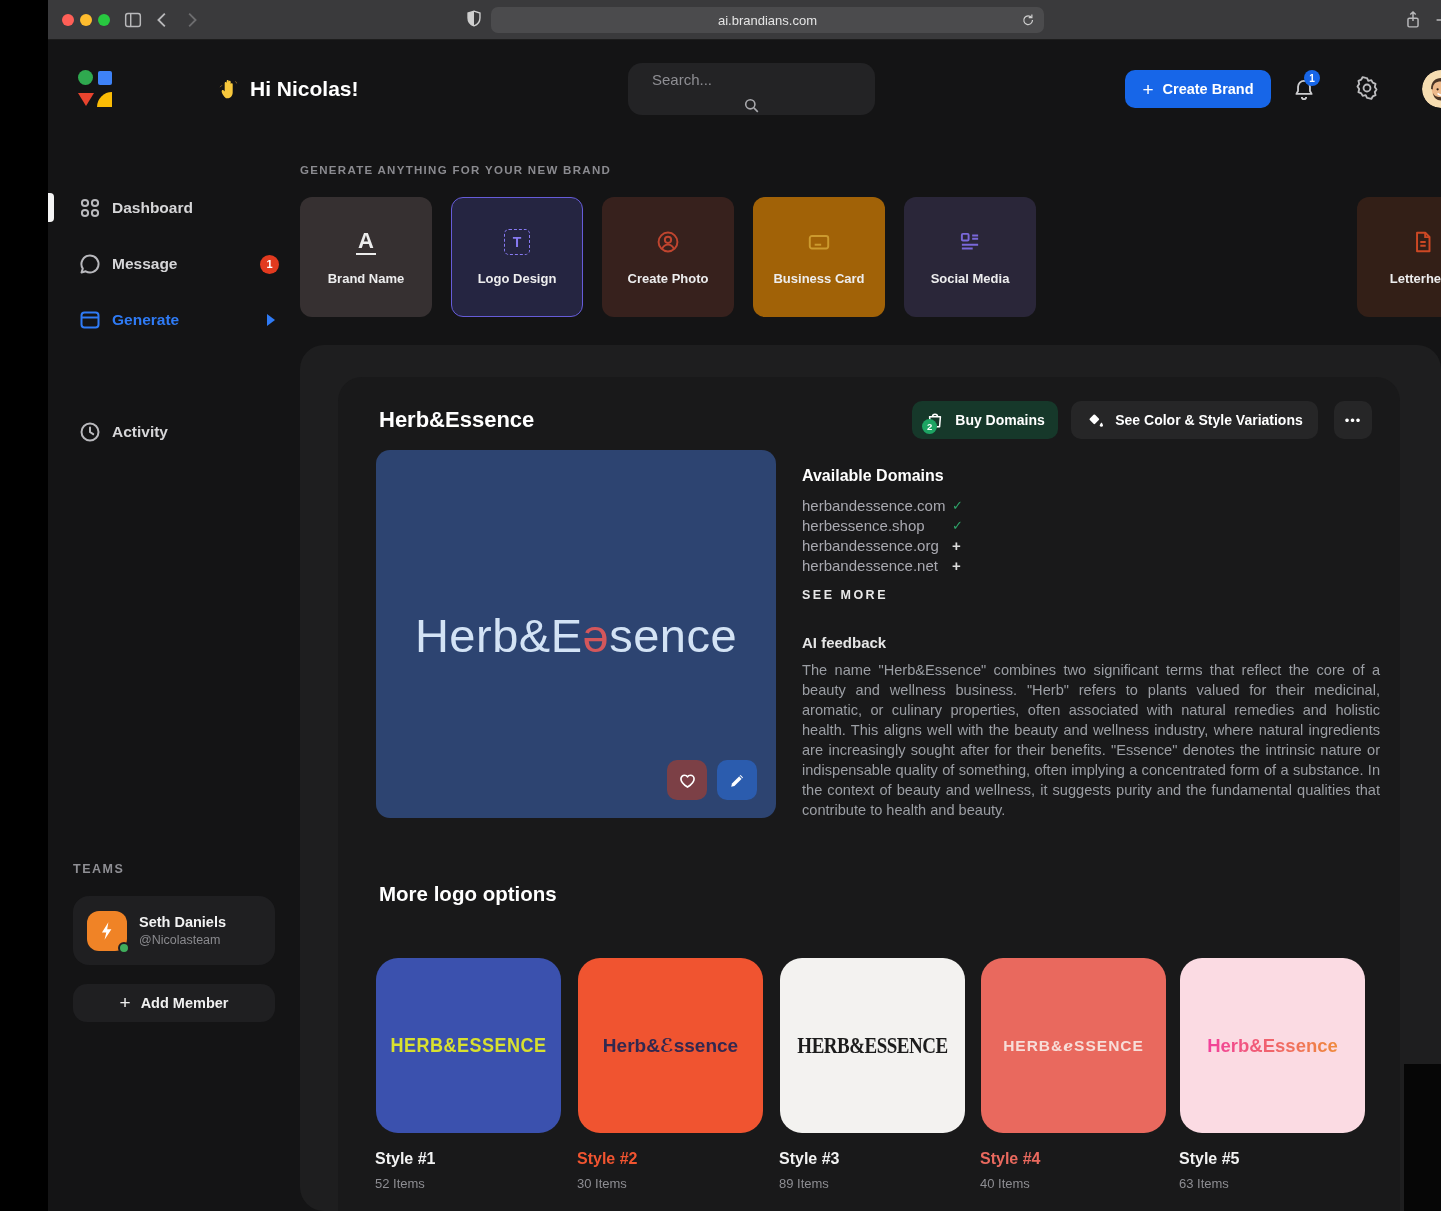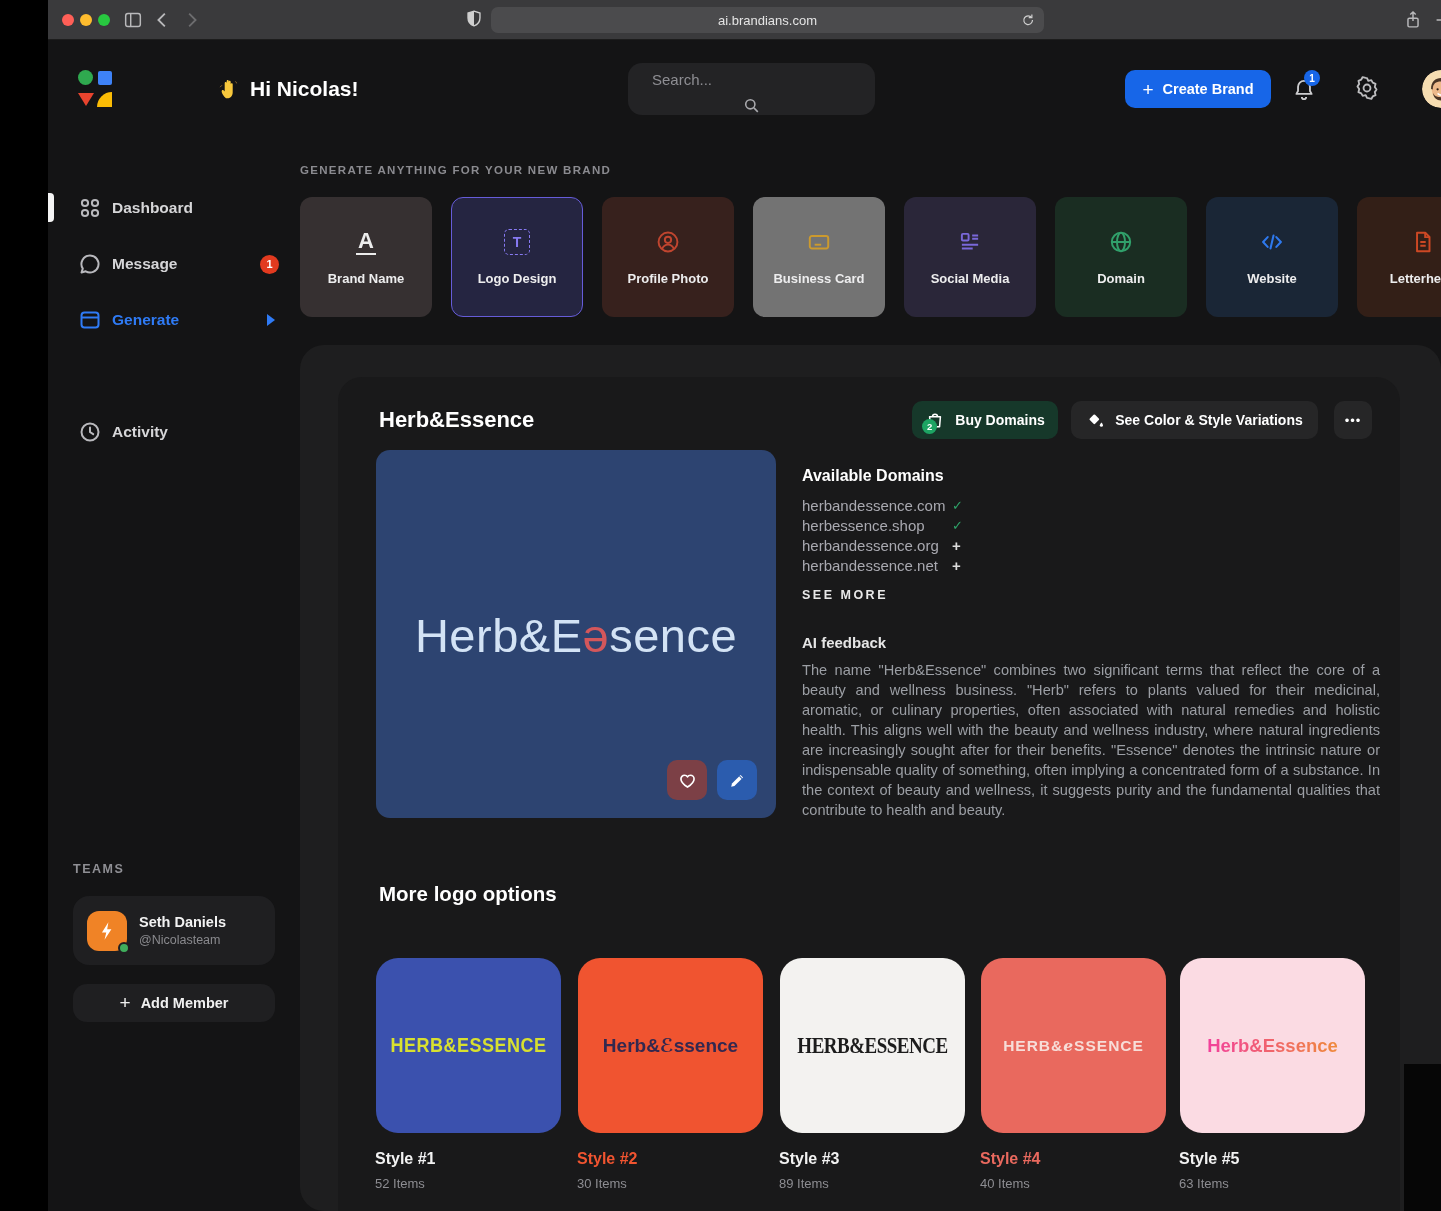--- a/index.html
+++ b/index.html
@@ -64,21 +64,21 @@
 
   
   #gen-title{position:absolute;left:252px;top:164px;font-size:11.5px;font-weight:bold;letter-spacing:1.3px;color:#8b8b90;}
   .gcard{position:absolute;top:197px;width:132px;height:120px;border-radius:12px;display:flex;flex-direction:column;align-items:center;justify-content:center;gap:15px;cursor:pointer;}
   .gcard .gic{height:28px;display:flex;align-items:center;justify-content:center;}
   .gcard .gic svg{width:26px;height:26px;}
   .gcard .glbl{font-size:13px;font-weight:bold;color:#ededee;}
   .gc1{left:252px;background:#363031;} .gc1 .gic{color:#ececec;}
   .gc2{left:403px;background:#252541;border:1.5px solid #665cd9;} .gc2 .gic{color:#877af2;}
   .gc3{left:554px;background:#37211d;} .gc3 .gic{color:#c0452f;}
-  .gc4{left:705px;background:#737373;} .gc4 .gic{color:#cc9a2e;}
+  .gc4{left:705px;background:#a16207;} .gc4 .gic{color:#cc9a2e;}
   .gc5{left:856px;background:#2a2639;} .gc5 .gic{color:#7a68da;}
   .gc6{left:1007px;background:#1a2d22;} .gc6 .gic{color:#31a06b;}
   .gc7{left:1158px;background:#1a2636;} .gc7 .gic{color:#2e79ee;}
   .gc8{left:1309px;background:#331f17;} .gc8 .gic{color:#cd4824;}
   .aletter{font-size:22px;font-weight:bold;border-bottom:2.5px solid currentColor;line-height:1.05;padding:0 2px;}
   .tbox{width:26px;height:26px;border:1.5px dashed currentColor;border-radius:5px;display:flex;align-items:center;justify-content:center;font-size:14px;font-weight:bold;}
 
   
   #outer-panel{position:absolute;left:252px;top:345px;width:1141px;height:866px;background:#1e1e1f;border-radius:24px;}
   #inner-panel{position:absolute;left:290px;top:377px;width:1062px;height:834px;background:#19191a;border-radius:24px 24px 0 0;}
@@ -313,57 +313,39 @@
     <span class="glbl">Logo Design</span>
   </div>
   <div class="gcard gc3">
     <span class="gic">
       <svg viewBox="0 0 24 24" fill="none" stroke="currentColor" stroke-width="1.8">
           <circle cx="12" cy="12" r="8.7"></circle>
           <circle cx="12" cy="10" r="2.9"></circle>
           <path d="M6.6 18.3c1.1-2.7 3-3.9 5.4-3.9s4.3 1.2 5.4 3.9"></path>
         </svg>
     </span>
-    <span class="glbl">Profile Photo</span>
+    <span class="glbl">Create Photo</span>
   </div>
   <div class="gcard gc4">
     <span class="gic">
       <svg viewBox="0 0 24 24" fill="none" stroke="currentColor" stroke-width="1.8">
           <rect x="3.5" y="6.5" width="17" height="11.5" rx="2"></rect>
           <path d="M8 14.5h6"></path>
         </svg>
     </span>
     <span class="glbl">Business Card</span>
   </div>
   <div class="gcard gc5">
     <span class="gic">
       <svg viewBox="0 0 24 24" fill="none" stroke="currentColor" stroke-width="1.8">
           <rect x="4.5" y="4.5" width="6.2" height="6.2" rx="1"></rect>
           <path d="M14 6h5.5M14 9h5.5M4.5 14.5h15M4.5 18h10"></path>
         </svg>
     </span>
     <span class="glbl">Social Media</span>
-  </div>
-  <div class="gcard gc6">
-    <span class="gic">
-      <svg viewBox="0 0 24 24" fill="none" stroke="currentColor" stroke-width="1.8">
-          <circle cx="12" cy="12" r="8.5"></circle>
-          <ellipse cx="12" cy="12" rx="3.7" ry="8.5"></ellipse>
-          <path d="M3.5 12h17"></path>
-        </svg>
-    </span>
-    <span class="glbl">Domain</span>
-  </div>
-  <div class="gcard gc7">
-    <span class="gic">
-      <svg viewBox="0 0 24 24" fill="none" stroke="currentColor" stroke-width="1.9" stroke-linecap="round" stroke-linejoin="round">
-          <path d="M8 7.5 3.8 12 8 16.5M16 7.5 20.2 12 16 16.5M13.4 6l-2.8 12"></path>
-        </svg>
-    </span>
-    <span class="glbl">Website</span>
   </div>
   <div class="gcard gc8">
     <span class="gic">
       <svg viewBox="0 0 24 24" fill="none" stroke="currentColor" stroke-width="1.8">
           <path d="M6.5 3.5h7.6l3.9 3.9v13.1H6.5z" stroke-linejoin="round"></path>
           <path d="M14 3.5v4h4M9.5 12h5M9.5 15.5h5"></path>
         </svg>
     </span>
     <span class="glbl">Letterhead</span>
   </div>

